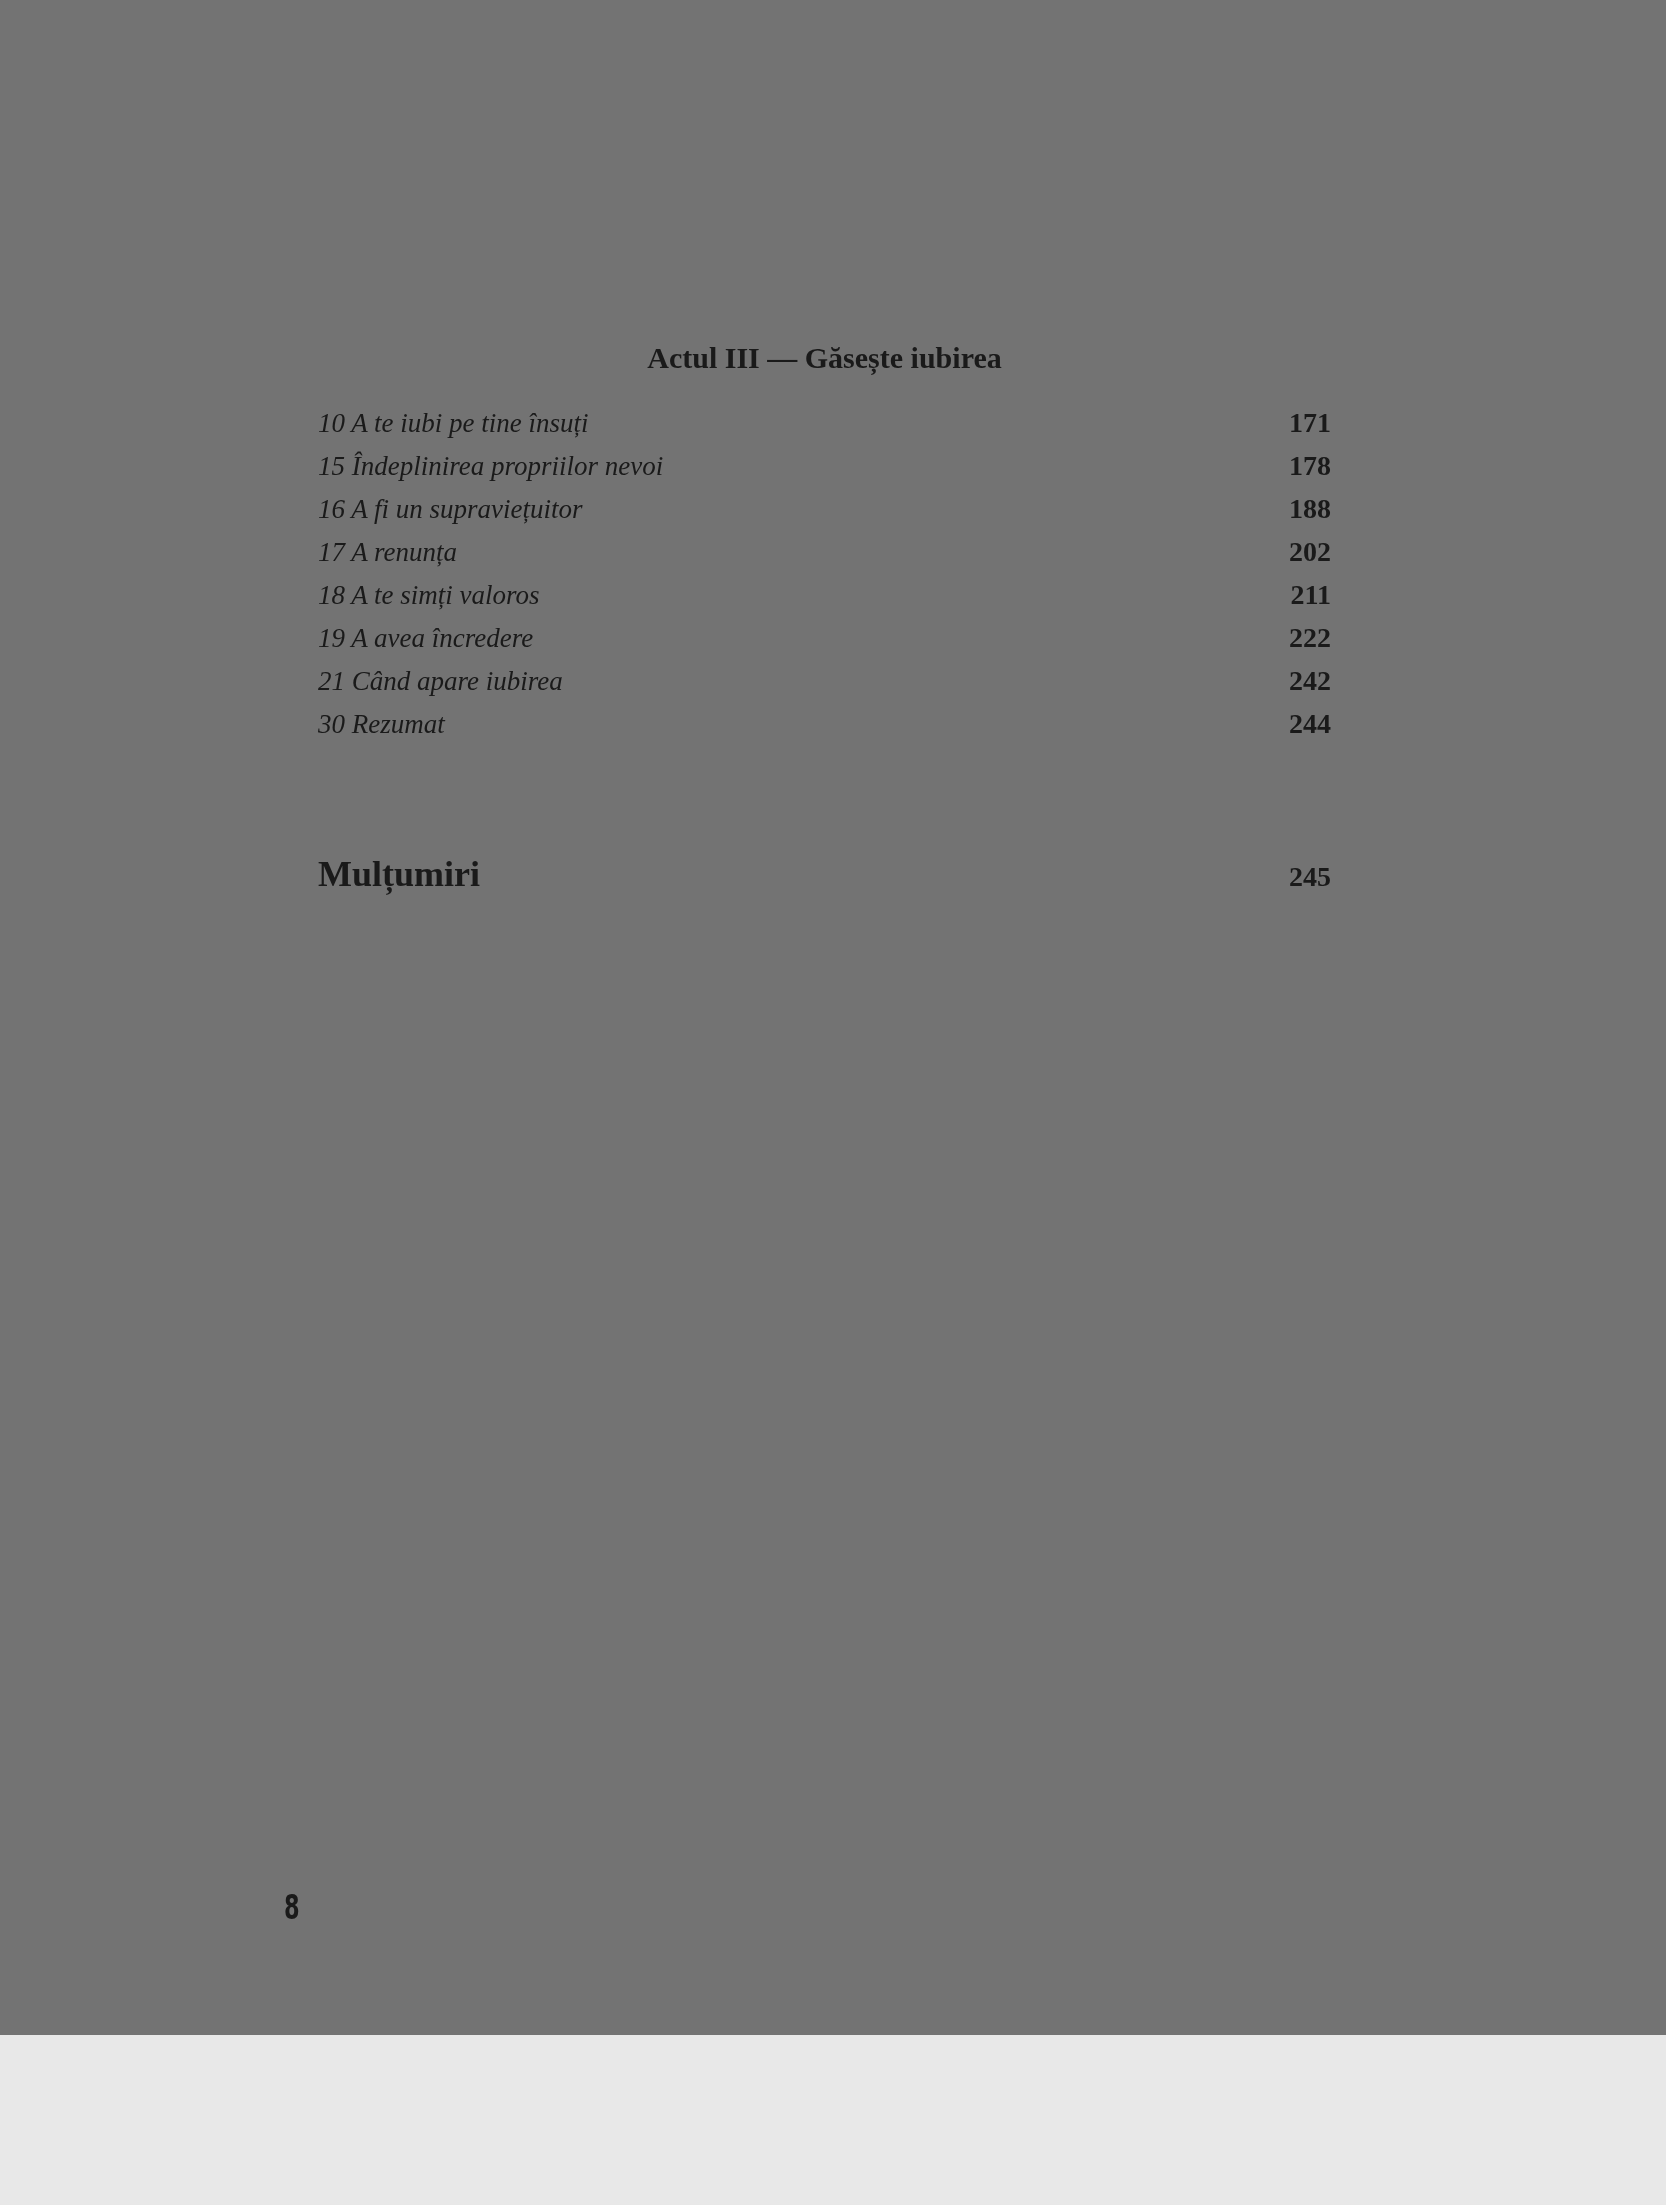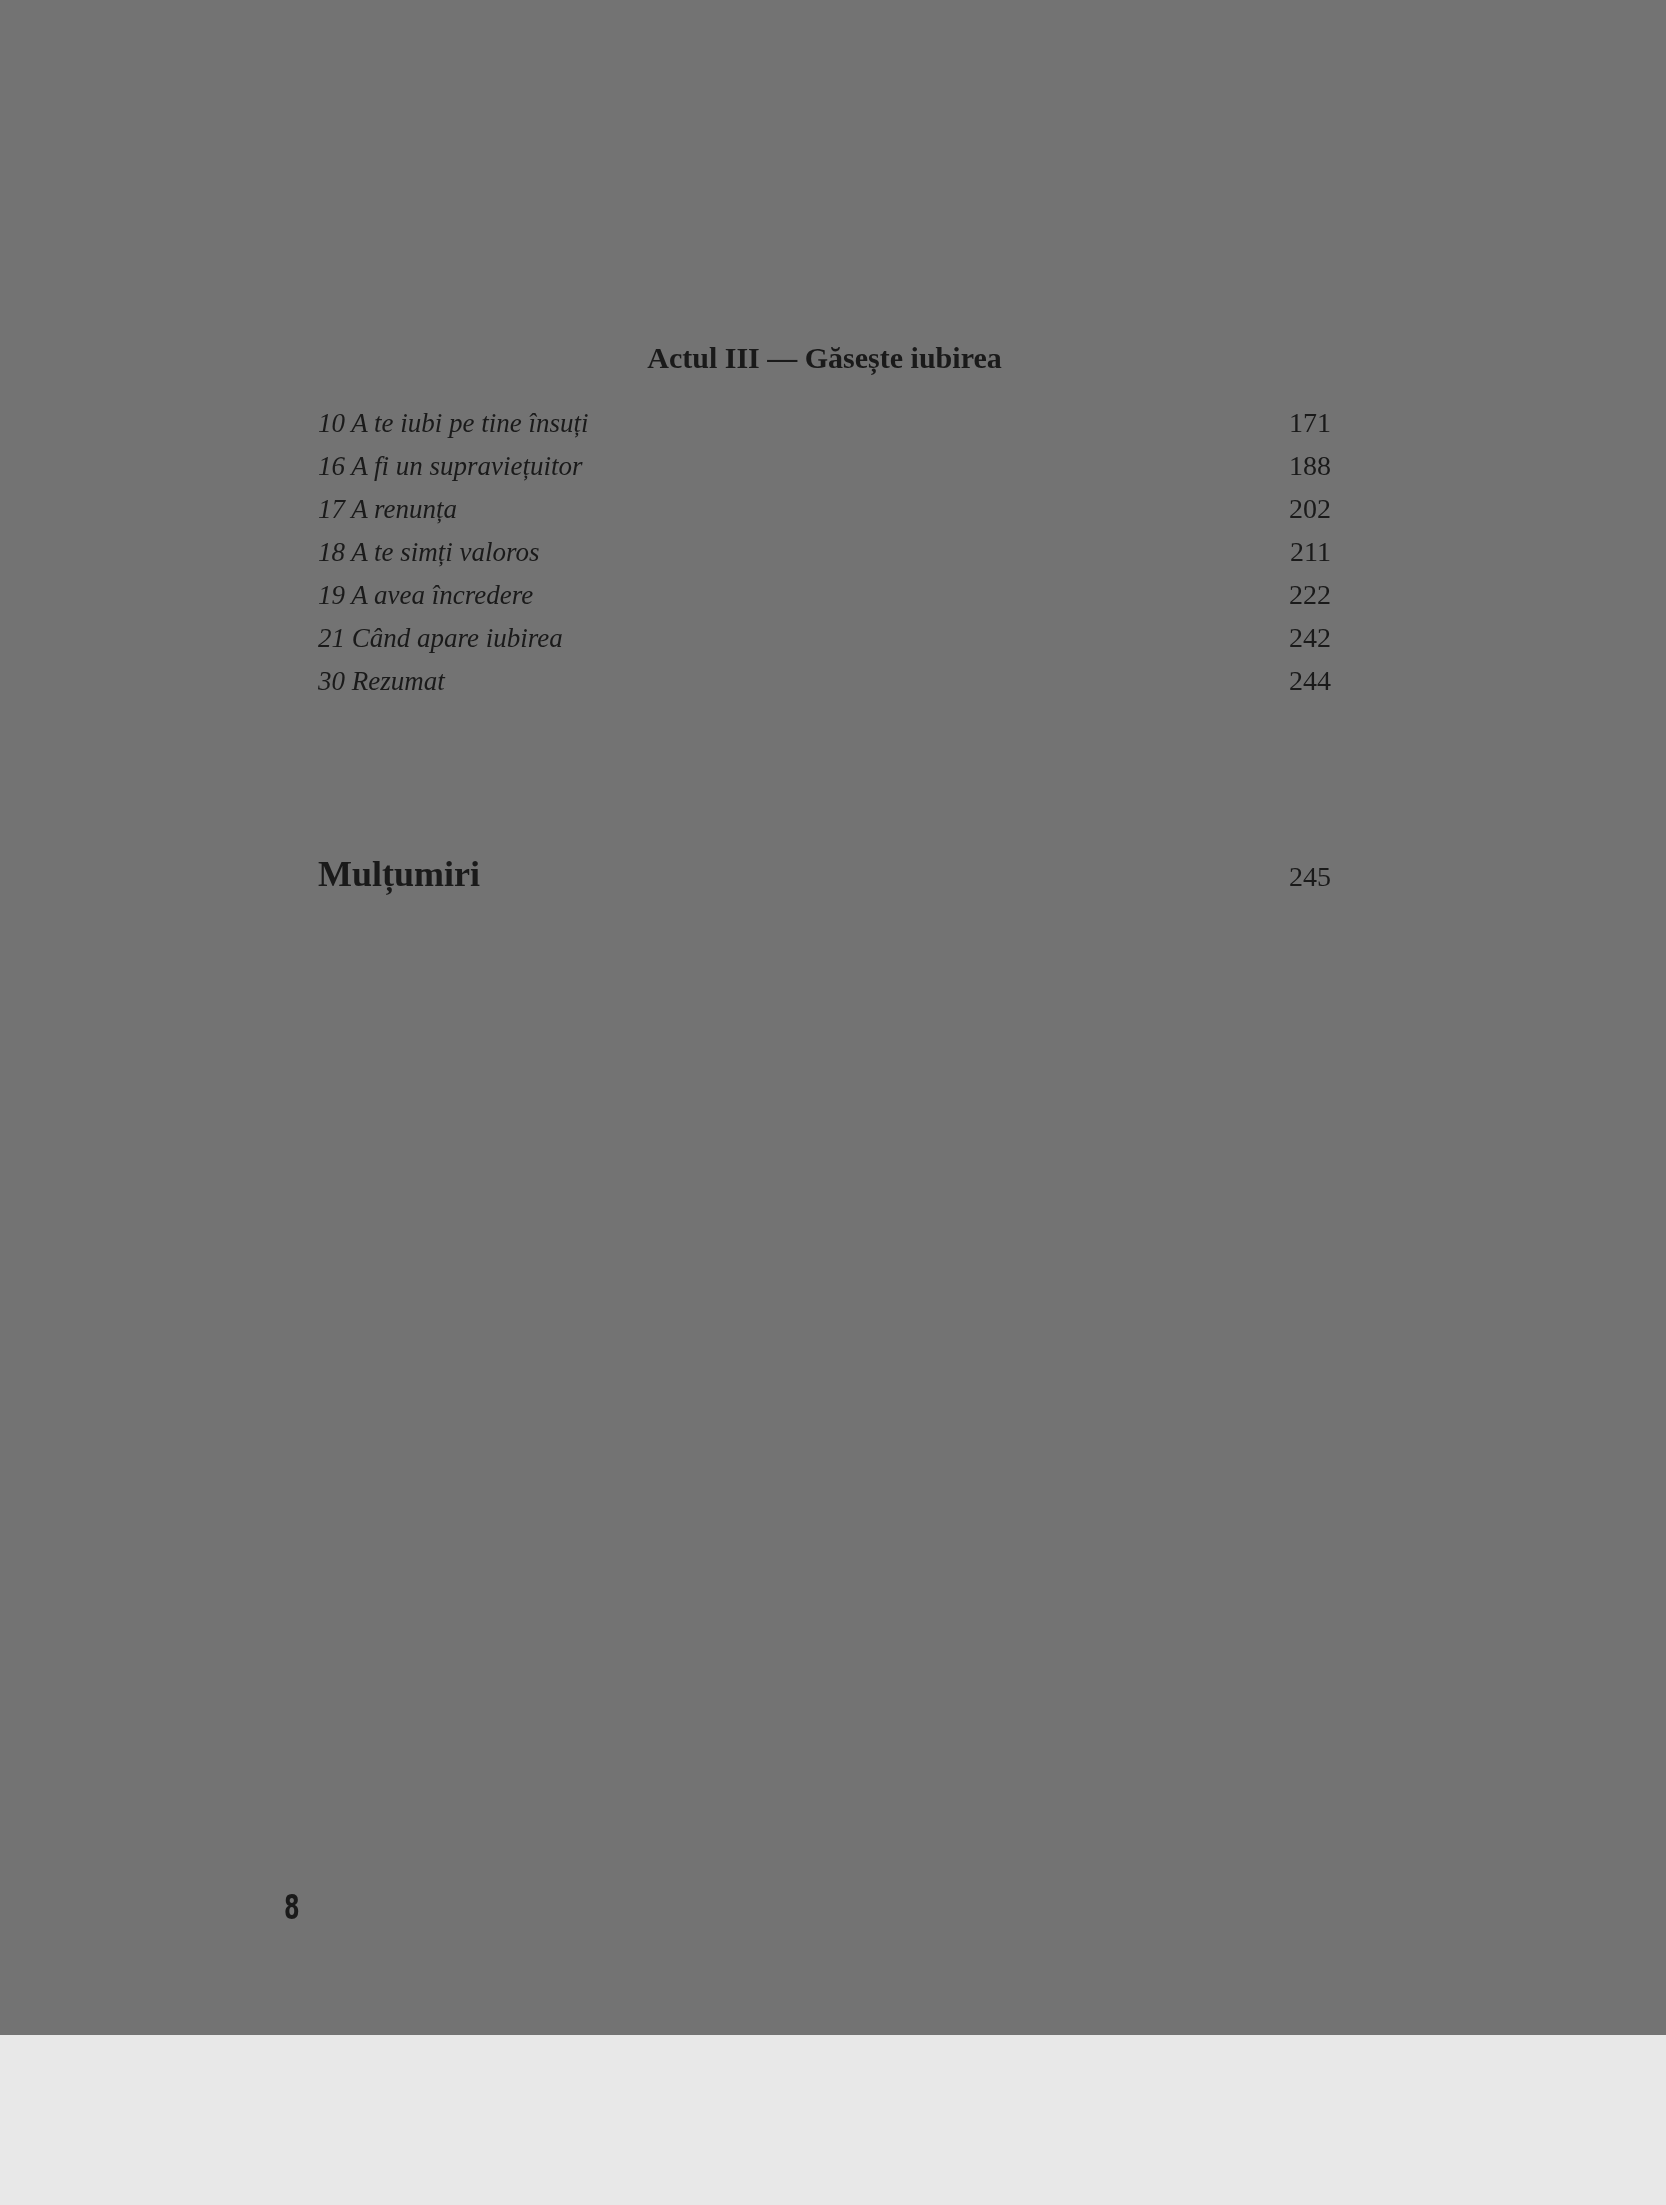--- a/index.html
+++ b/index.html
@@ -41,20 +41,21 @@
     line-height: 43px;
     white-space: nowrap;
   }
   .toc-label {
     font-style: italic;
     font-size: 27px;
   }
   .toc-page {
     font-size: 28px;
     text-align: center;
+    font-weight: bold;
   }
   .ack {
     position: absolute;
     top: 853px;
     left: 318px;
     width: 1013px;
   }
   .ack .toc-label {
     font-style: normal;
     font-weight: 700;
@@ -79,20 +80,24 @@
 
   <div class="heading">Actul III — Găsește iubirea</div>
 
   <div class="toc">
 
     <div class="toc-row">
       <span class="toc-label">10 A te iubi pe tine însuți</span>
       <span class="toc-page">171</span>
     </div>
 
+    <div class="toc-row">
+      <span class="toc-label">15 Îndeplinirea propriilor nevoi</span>
+      <span class="toc-page">178</span>
+    </div>
 
     <div class="toc-row">
       <span class="toc-label">16 A fi un supraviețuitor</span>
       <span class="toc-page">188</span>
     </div>
 
     <div class="toc-row">
       <span class="toc-label">17 A renunța</span>
       <span class="toc-page">202</span>
     </div>

